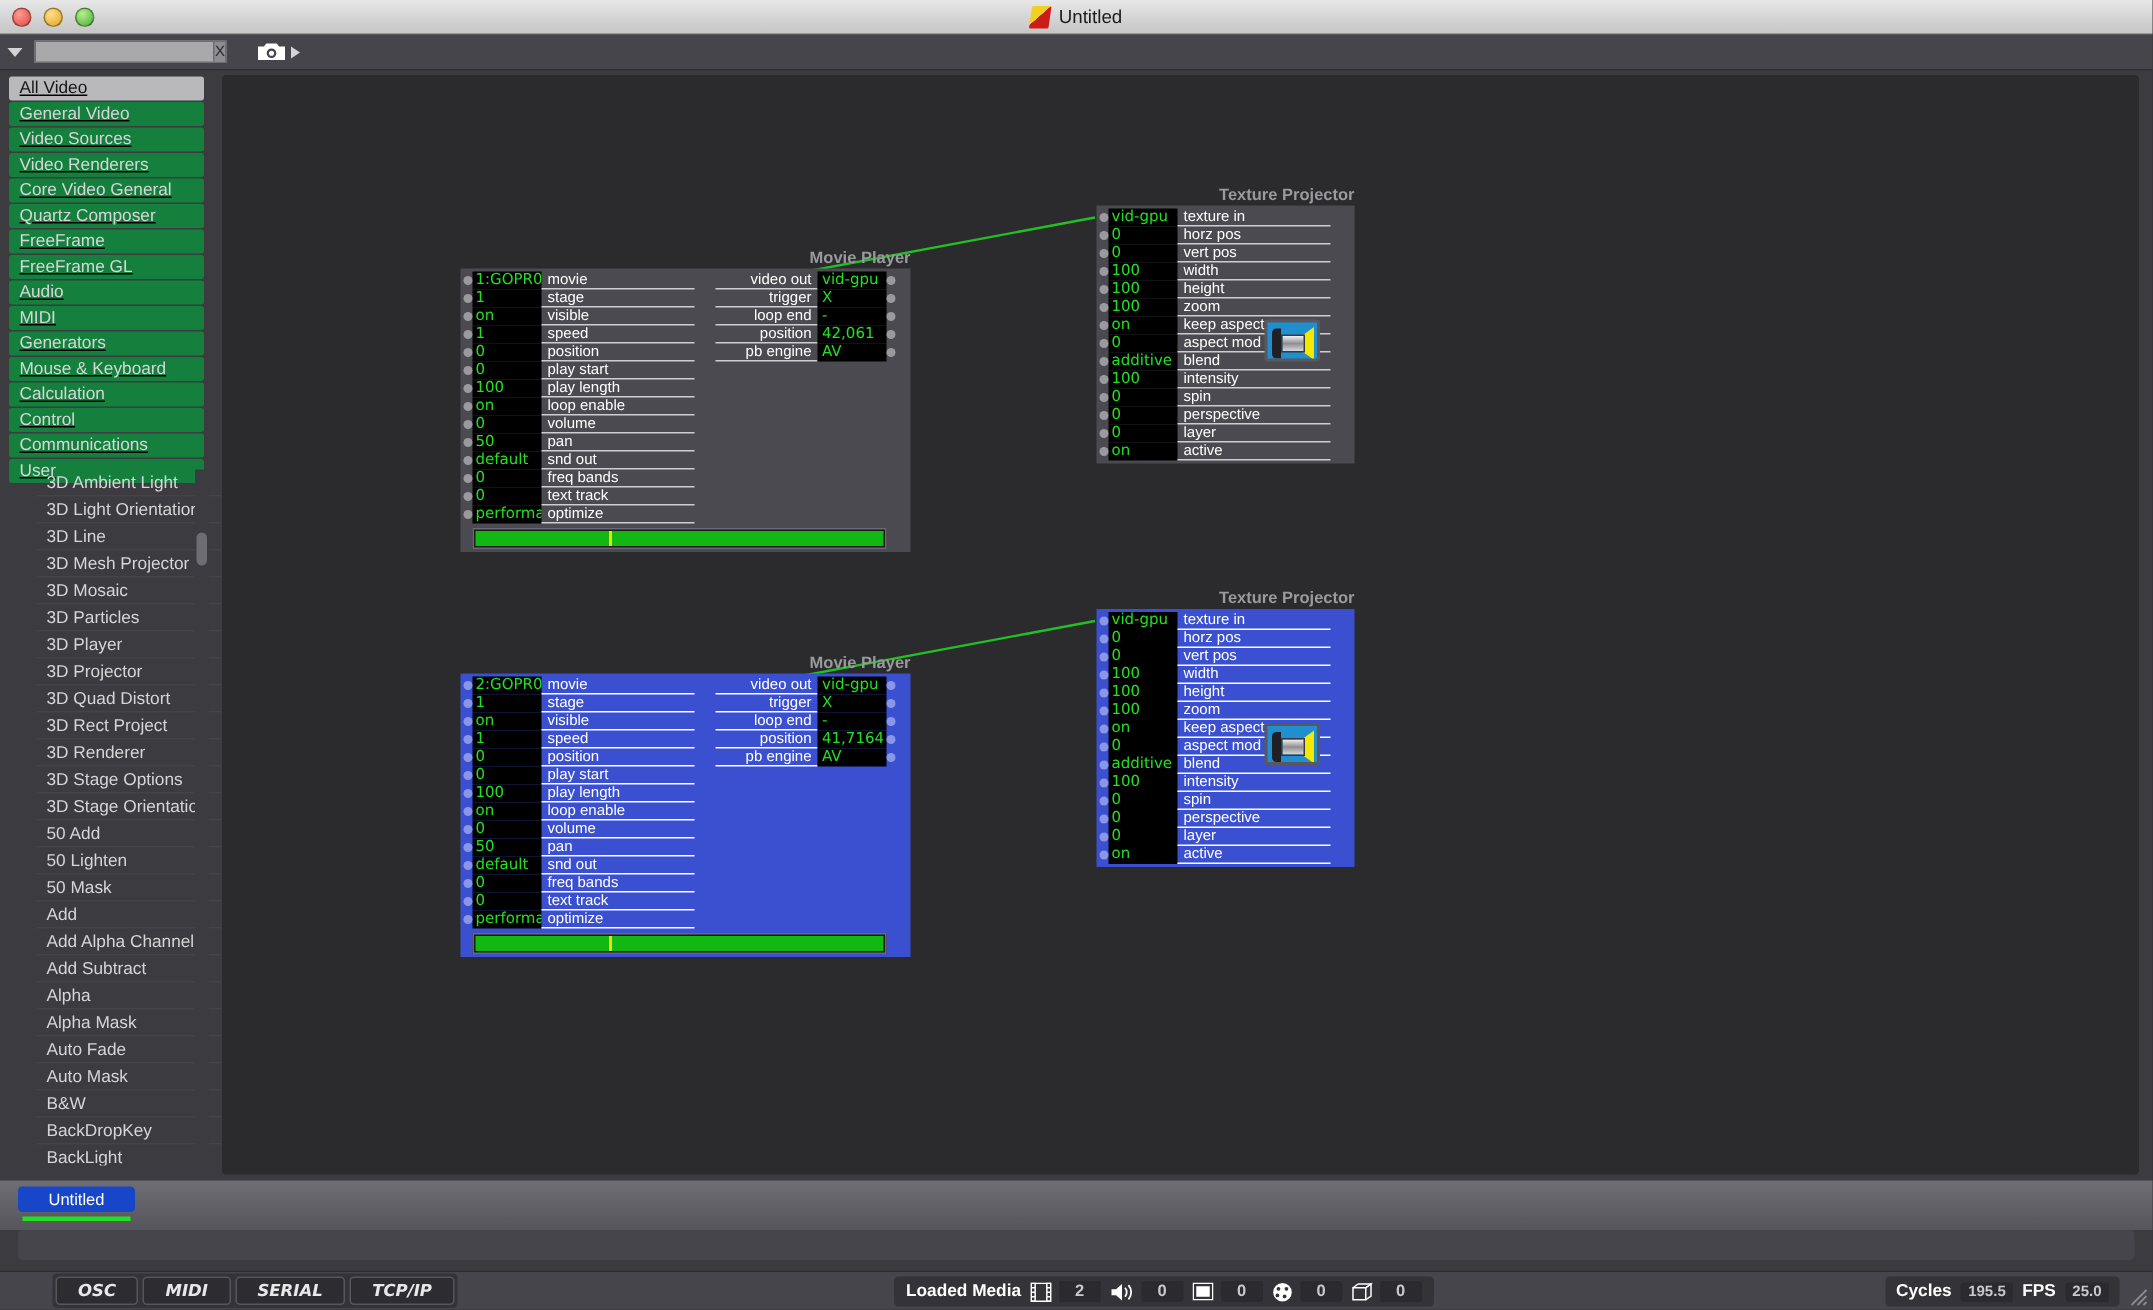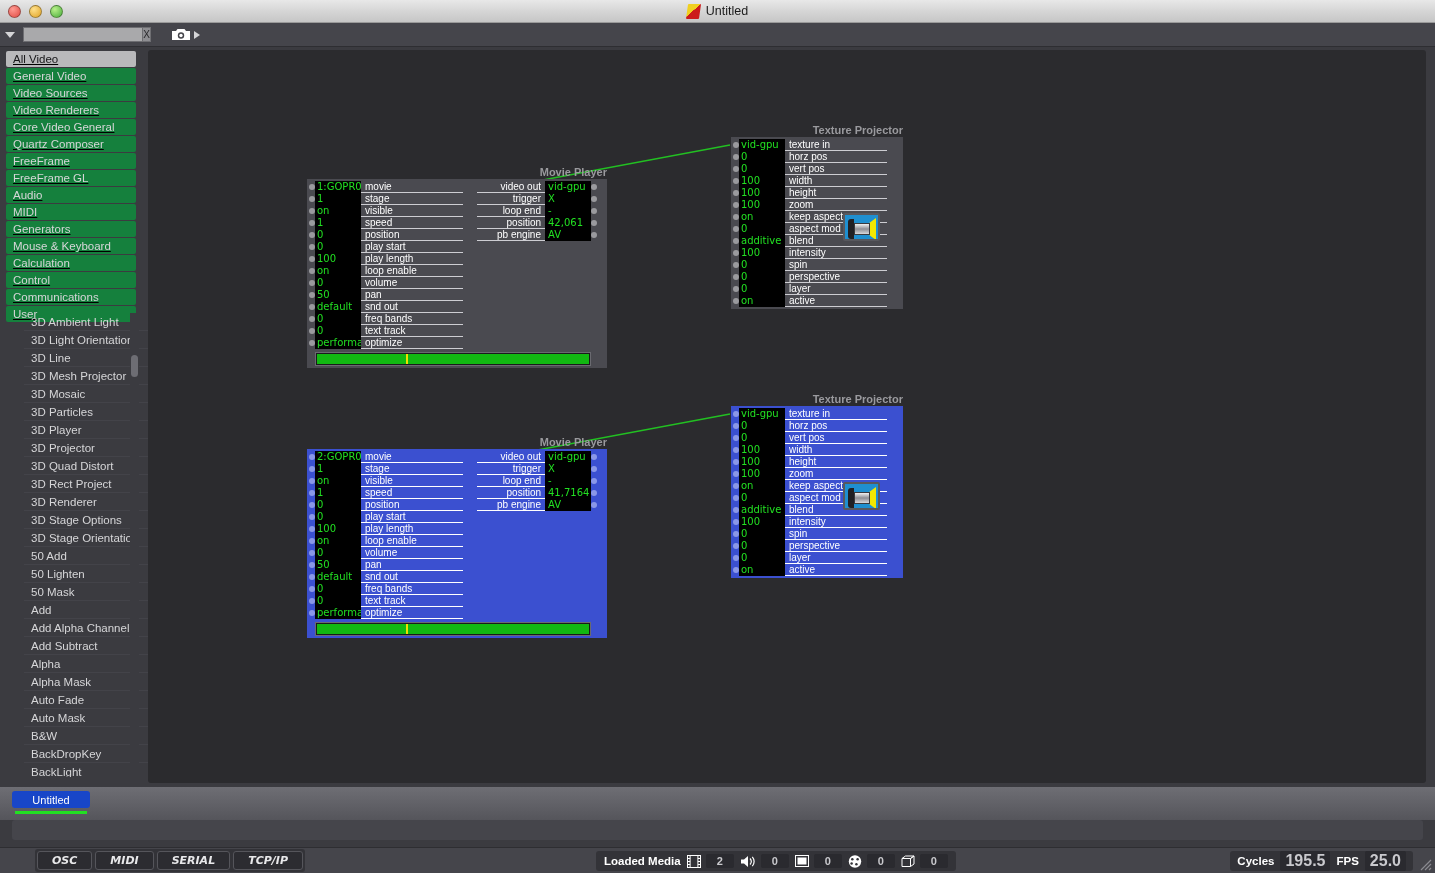--- a/index.html
+++ b/index.html
@@ -209,21 +209,21 @@
   }
   .micon { color: #f2f2f4; display: flex; align-items: center; }
 
   #perf-group {
     position: absolute; right: 22px; top: 3px; height: 20px;
     background: #333338; border-radius: 3px; display: flex; align-items: center;
     padding: 0 7px; gap: 6px;
   }
   .perf-label { color: #fff; font-size: 11.5px; font-weight: bold; }
   .perf-val {
-    background: #2a2a2f; color: #c9c9cd; font-size: 16px; font-weight: bold;
+    background: #2a2a2f; color: #c9c9cd; font-size: 10px; font-weight: bold;
     padding: 1px 5px; border-radius: 2px;
   }
   #resize-grip { position: absolute; right: 3px; bottom: 2px; width: 14px; height: 14px; }
 </style>
 </head>
 <body>
 
 <div id="titlebar">
   <div class="traffic">
     <div class="tl red"></div>

